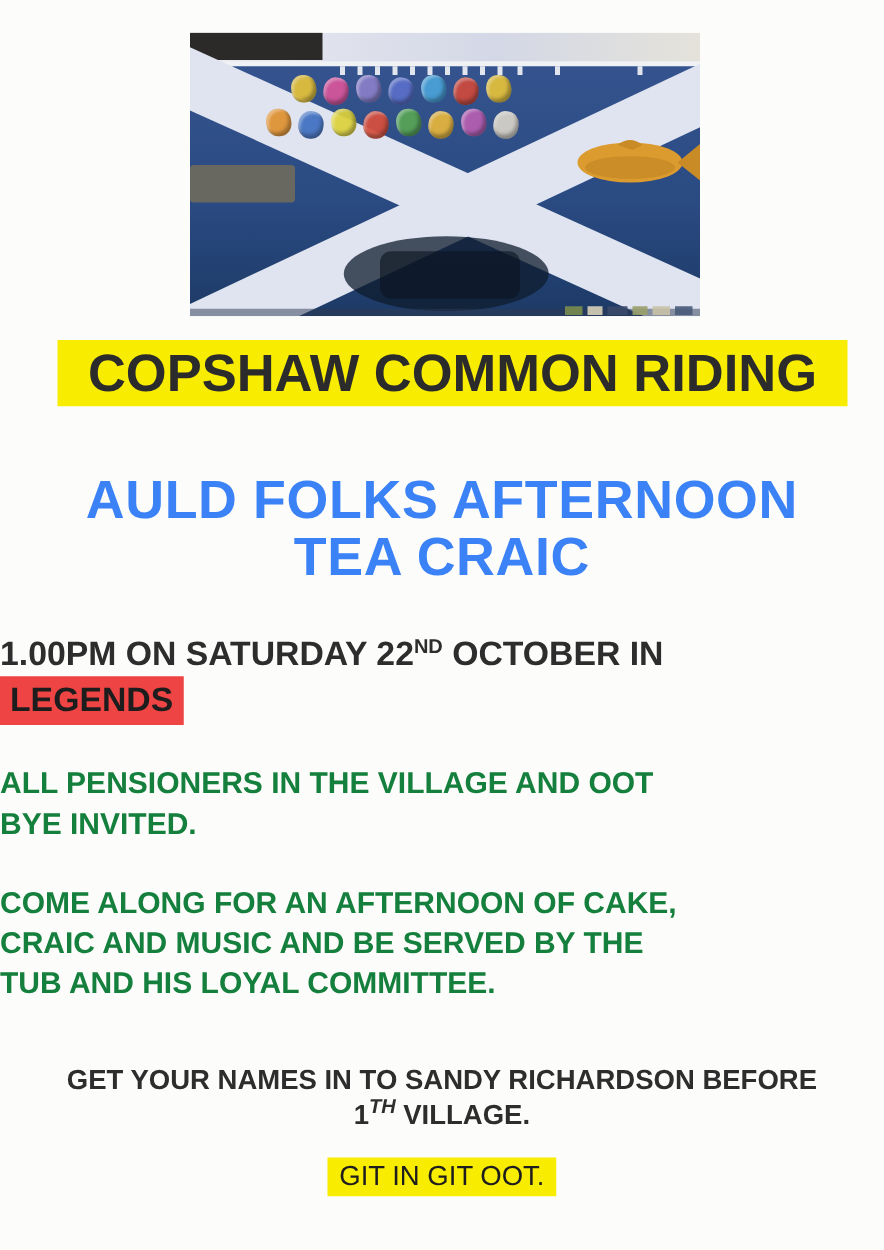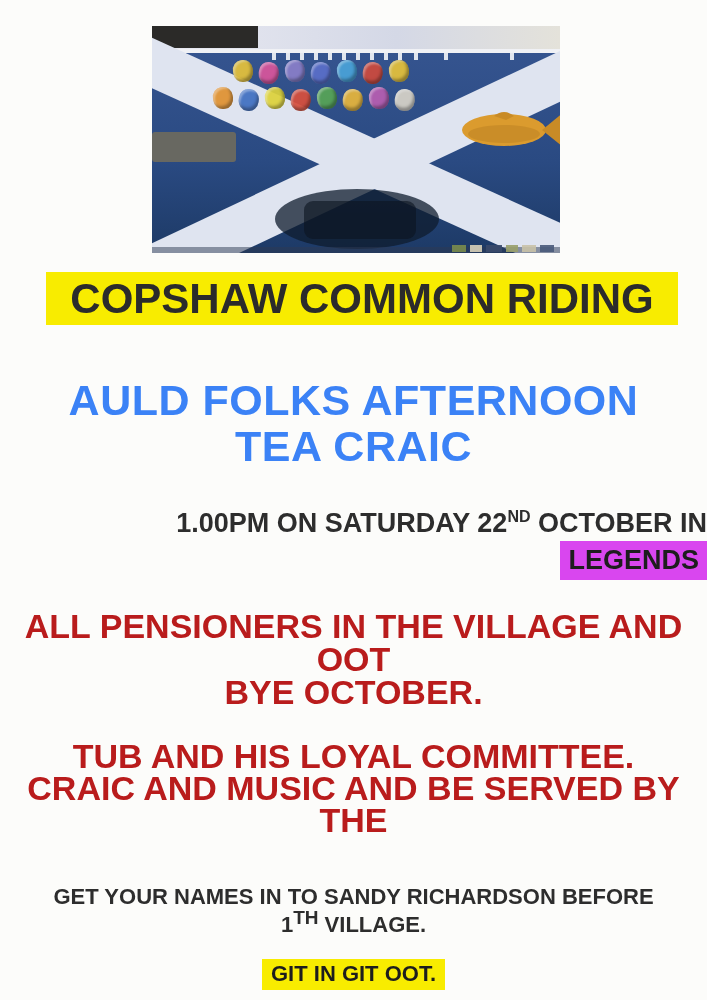--- a/index.html
+++ b/index.html
@@ -55,60 +55,59 @@
     margin-top:52px;
     text-align:center;
     font-weight:700;
     font-size:43px;
     line-height:46px;
     letter-spacing:.5px;
     color:#3b82f6;
   }
   .datetime{
     margin-top:36px;
-    text-align:right;
+    text-align:left;
     font-weight:700;
     font-size:27px;
     line-height:36px;
     color:#2d2d2d;
-    padding-left:44px;
   }
   sup.ord{
     font-size:16px;
     vertical-align:super;
     line-height:0;
     font-weight:700;
   }
   .venue-highlight{
     display:inline-block;
     padding:1px 8px 2px 8px;
     color:#1d1d1d;
   }
   .invite,.description{
     margin-top:30px;
-    text-align:center;
-    font-weight:700;
-    font-size:34px;
+    text-align:left;
+    font-weight:700;
+    font-size:24px;
     line-height:33px;
-    color:#b91c1c;
+    color:#15803d;
   }
   .description{margin-top:31px;line-height:32px;}
   .rsvp{
     margin-top:47px;
     text-align:center;
     font-weight:700;
     font-size:22px;
     line-height:28px;
     color:#2d2d2d;
   }
-  .rsvp sup.ord{font-size:19px;}
+  .rsvp sup.ord{font-size:16px;font-style:italic;}
   .footer-line{
     margin-top:20px;
     text-align:center;
-    font-weight:700;
+    font-weight:400;
     font-size:22px;
   }
   .footer-highlight{
     display:inline-block;
     padding:2px 9px 3px 9px;
     color:#1d1d1d;
   }
 </style>
 </head>
 <body>
@@ -190,32 +189,33 @@
   <div class="banner" style="background: rgb(248, 236, 0);">COPSHAW COMMON RIDING</div>
 
   <div class="main-heading">
     <div>AULD FOLKS AFTERNOON</div>
     <div>TEA CRAIC</div>
   </div>
 
   <div class="datetime">
     <div><span>1.00PM ON SATURDAY 22</span><sup class="ord">ND</sup><span> OCTOBER IN</span></div>
     <div>
-      <span class="venue-highlight" style="background: #d946ef; margin-left: 40px;">LEGENDS</span>
+      <span class="venue-highlight" style="background: #ef4444;">LEGENDS</span>
     </div>
   </div>
 
   <div class="invite">
     <div>ALL PENSIONERS IN THE VILLAGE AND OOT</div>
-    <div>BYE OCTOBER.</div>
+    <div>BYE INVITED.</div>
   </div>
 
   <div class="description">
+    <div>COME ALONG FOR AN AFTERNOON OF CAKE,</div>
+    <div>CRAIC AND MUSIC AND BE SERVED BY THE</div>
     <div>TUB AND HIS LOYAL COMMITTEE.</div>
-    <div>CRAIC AND MUSIC AND BE SERVED BY THE</div>
   </div>
 
   <div class="rsvp">
     <div>GET YOUR NAMES IN TO SANDY RICHARDSON BEFORE</div>
     <div><span>1</span><sup class="ord">TH</sup><span> VILLAGE.</span></div>
   </div>
 
   <div class="footer-line">
     <span class="footer-highlight" style="background: rgb(248, 236, 0);">GIT IN GIT OOT.</span>
   </div>

